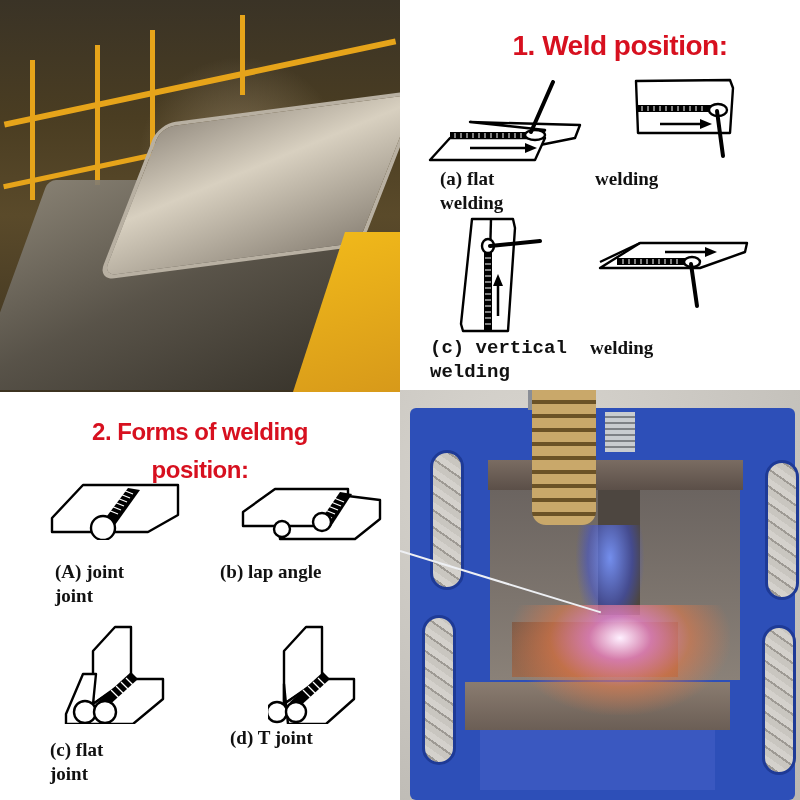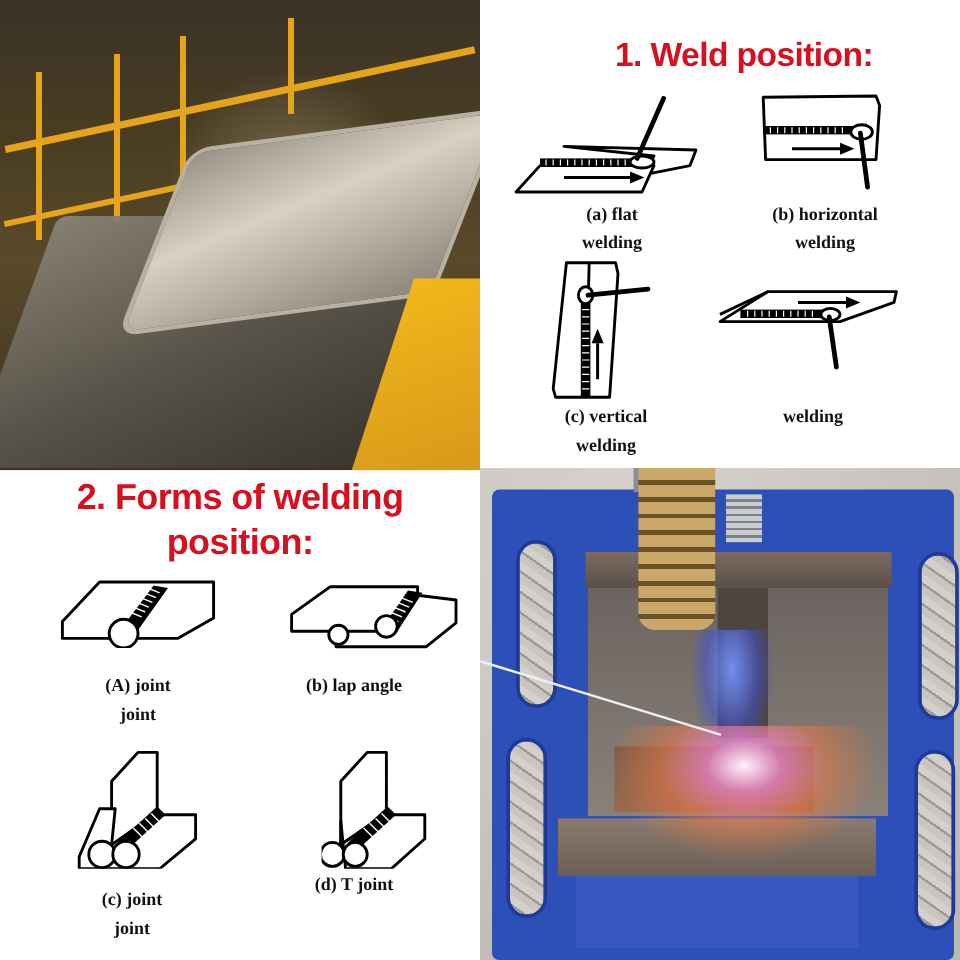--- a/index.html
+++ b/index.html
@@ -11,25 +11,25 @@
   #q-positions { left: 400px; top: 0; background: #fff; height: 390px; }
   #q-joints { left: 0; top: 392px; background: #fff; height: 408px; }
   #q-torch { left: 400px; top: 390px; height: 410px; }
 
   .heading {
     position: absolute; left: 0; width: 400px; text-align: center;
     font-family: "Liberation Sans", sans-serif; font-weight: bold;
     color: #d7101f; letter-spacing: -0.5px;
   }
   .h1 { top: 30px; font-size: 28px; left: 20px; }
-  .h2 { top: 4px; font-size: 30px; line-height: 38px; }
+  .h2 { top: 21px; font-size: 24px; line-height: 38px; }
 
   .cap {
-    position: absolute; text-align: center; font-weight: bold;
-    font-size: 15px; line-height: 24px; color: #111;
+    position: absolute; text-align: left; font-weight: bold;
+    font-size: 19px; line-height: 24px; color: #111;
     font-family: "Liberation Serif", serif;
   }
   .fig { position: absolute; }
   svg .ln { fill: #fff; stroke: #000; stroke-width: 2.4; stroke-linejoin: round; }
   svg .rod { stroke: #000; stroke-width: 4; stroke-linecap: round; fill: none; }
   svg .arr { stroke: #000; stroke-width: 2.5; fill: none; }
 
   
   .factory-bg {
     position: absolute; inset: 0;
@@ -153,21 +153,20 @@
         <line x1="60" y1="28" x2="60" y2="33"></line>
       <line x1="66" y1="28" x2="66" y2="33"></line>
         <line x1="72" y1="28" x2="72" y2="33"></line>
     </g>
     <ellipse cx="88" cy="32" rx="9" ry="6" class="ln"></ellipse>
     <line class="rod" x1="87" y1="33" x2="93" y2="78"></line>
     <line class="arr" x1="30" y1="46" x2="70" y2="46"></line>
     <polygon points="70,41 82,46 70,51" fill="#000"></polygon>
   </svg>
   <div class="cap" style="left:195px;top:167px;width:185px;">
-    <div>(b) horizontal</div>
     <div>welding</div>
   </div>
 
   <svg class="fig" style="left:58px;top:216px;" width="90" height="118" viewBox="0 0 90 118">
     <polygon class="ln" points="14,3 55,3 57,12 50,115 5,115 3,108"></polygon>
     <line x1="33" y1="3" x2="30" y2="115" stroke="#000" stroke-width="2.4"></line>
     <rect x="26" y="28" width="8" height="86" fill="#000"></rect>
     <g stroke="#fff" stroke-width="1">
       <line x1="27" y1="36" x2="33" y2="36"></line>
         <line x1="27" y1="42" x2="33" y2="42"></line>
@@ -181,21 +180,21 @@
       <line x1="27" y1="90" x2="33" y2="90"></line>
         <line x1="27" y1="96" x2="33" y2="96"></line>
         <line x1="27" y1="102" x2="33" y2="102"></line>
       <line x1="27" y1="108" x2="33" y2="108"></line>
     </g>
     <ellipse cx="30" cy="30" rx="6" ry="7" class="ln"></ellipse>
     <line class="rod" x1="32" y1="30" x2="82" y2="25"></line>
     <line class="arr" x1="40" y1="100" x2="40" y2="70"></line>
     <polygon points="35,70 40,58 45,70" fill="#000"></polygon>
   </svg>
-  <div class="cap" style="left:30px;top:336px;width:150px;">
+  <div class="cap" style="left:30px;top:336px;width:150px;font-family:Liberation Mono, monospace;">
     <div>(c) vertical</div>
     <div>welding</div>
   </div>
 
   <svg class="fig" style="left:195px;top:240px;" width="160" height="70" viewBox="0 0 160 70">
     <polygon class="ln" points="45,3 152,3 150,12 105,28 5,28"></polygon>
     <line x1="45" y1="3" x2="5" y2="22" stroke="#000" stroke-width="2.4"></line>
     <rect x="22" y="18" width="75" height="7" fill="#000"></rect>
     <g stroke="#fff" stroke-width="1">
       <line x1="28" y1="19" x2="28" y2="24"></line>
@@ -268,21 +267,21 @@
     <g stroke="#fff" stroke-width="1.2">
       <line x1="48" y1="66" x2="56" y2="74"></line>
         <line x1="53" y1="62" x2="61" y2="70"></line>
         <line x1="58" y1="58" x2="66" y2="66"></line>
       <line x1="63" y1="54" x2="71" y2="62"></line>
     </g>
     <circle cx="22" cy="88" r="11" class="ln"></circle>
     <circle cx="42" cy="88" r="11" class="ln"></circle>
   </svg>
   <div class="cap" style="left:50px;top:346px;width:120px;">
-    <div>(c) joint</div>
+    <div>(c) flat</div>
     <div>joint</div>
   </div>
 
   <svg class="fig" style="left:268px;top:232px;" width="95" height="100" viewBox="0 0 95 100">
     <polygon class="ln" points="16,27 38,3 54,3 54,55 16,80"></polygon>
     <polygon class="ln" points="16,60 16,80 52,55 86,55 86,75 58,100 20,100"></polygon>
     <polygon points="22,78 55,48 62,55 29,85" fill="#000"></polygon>
     <g stroke="#fff" stroke-width="1.2">
       <line x1="35" y1="66" x2="43" y2="74"></line>
         <line x1="40" y1="62" x2="48" y2="70"></line>

